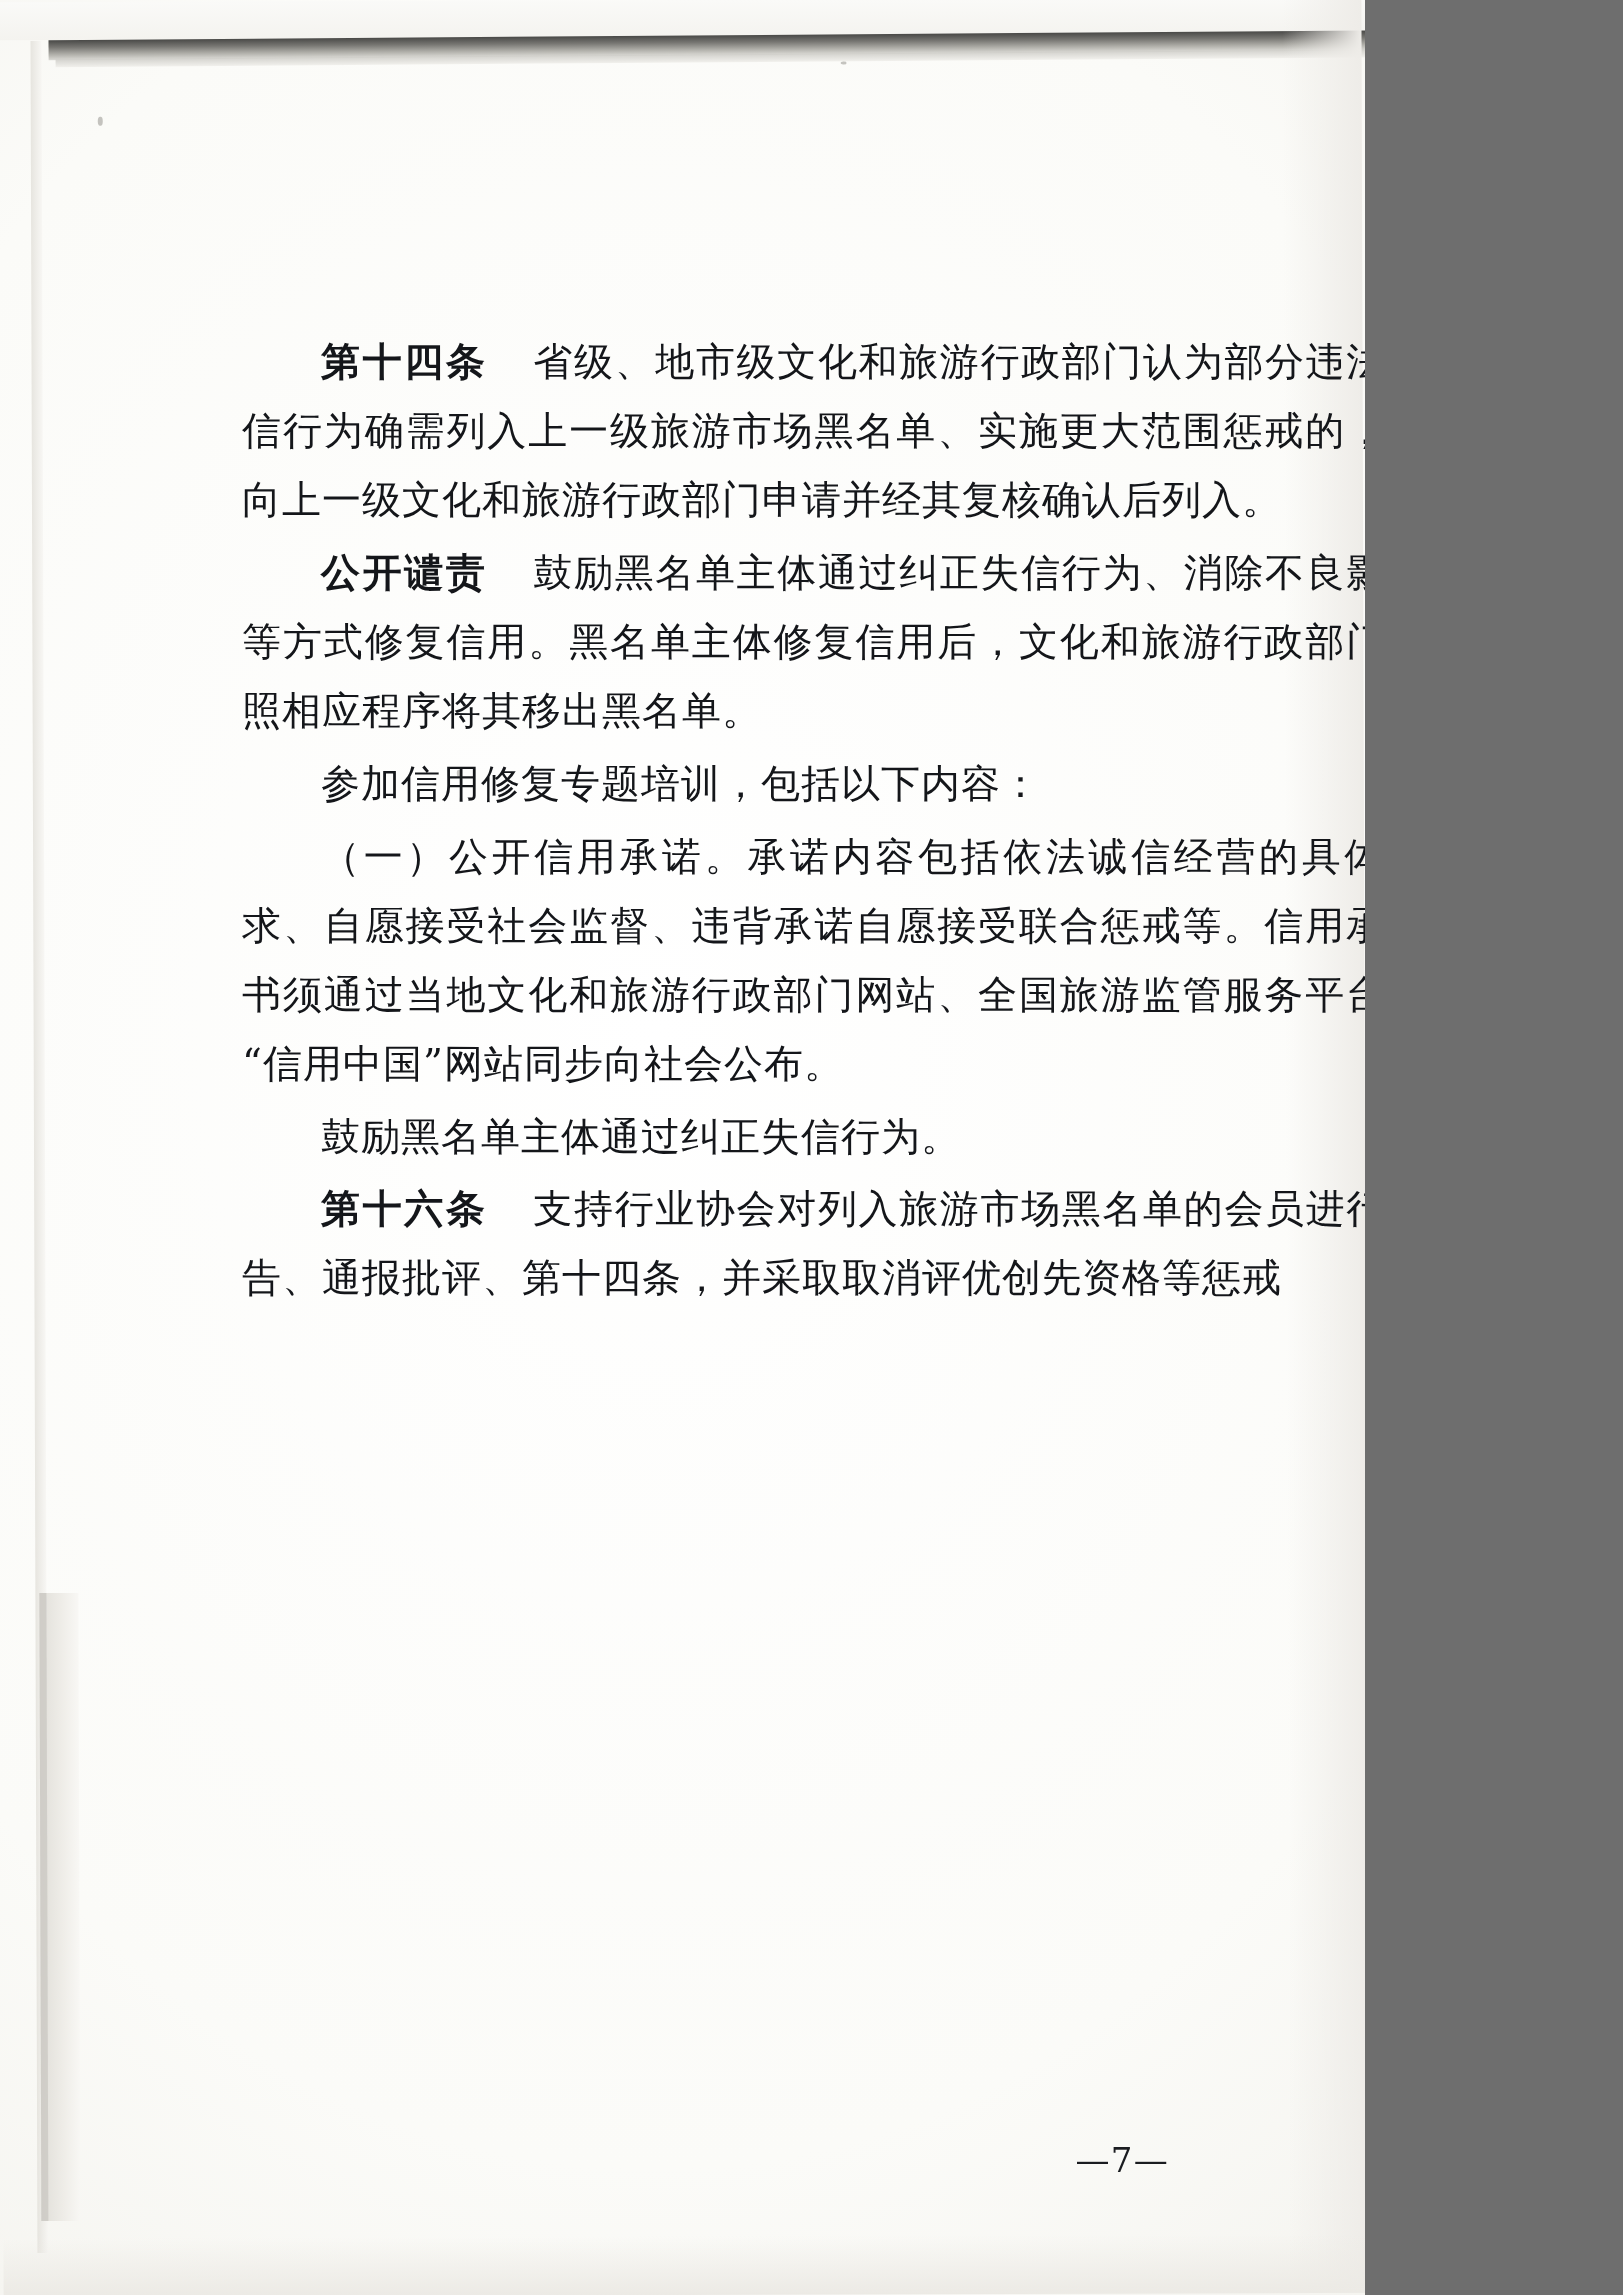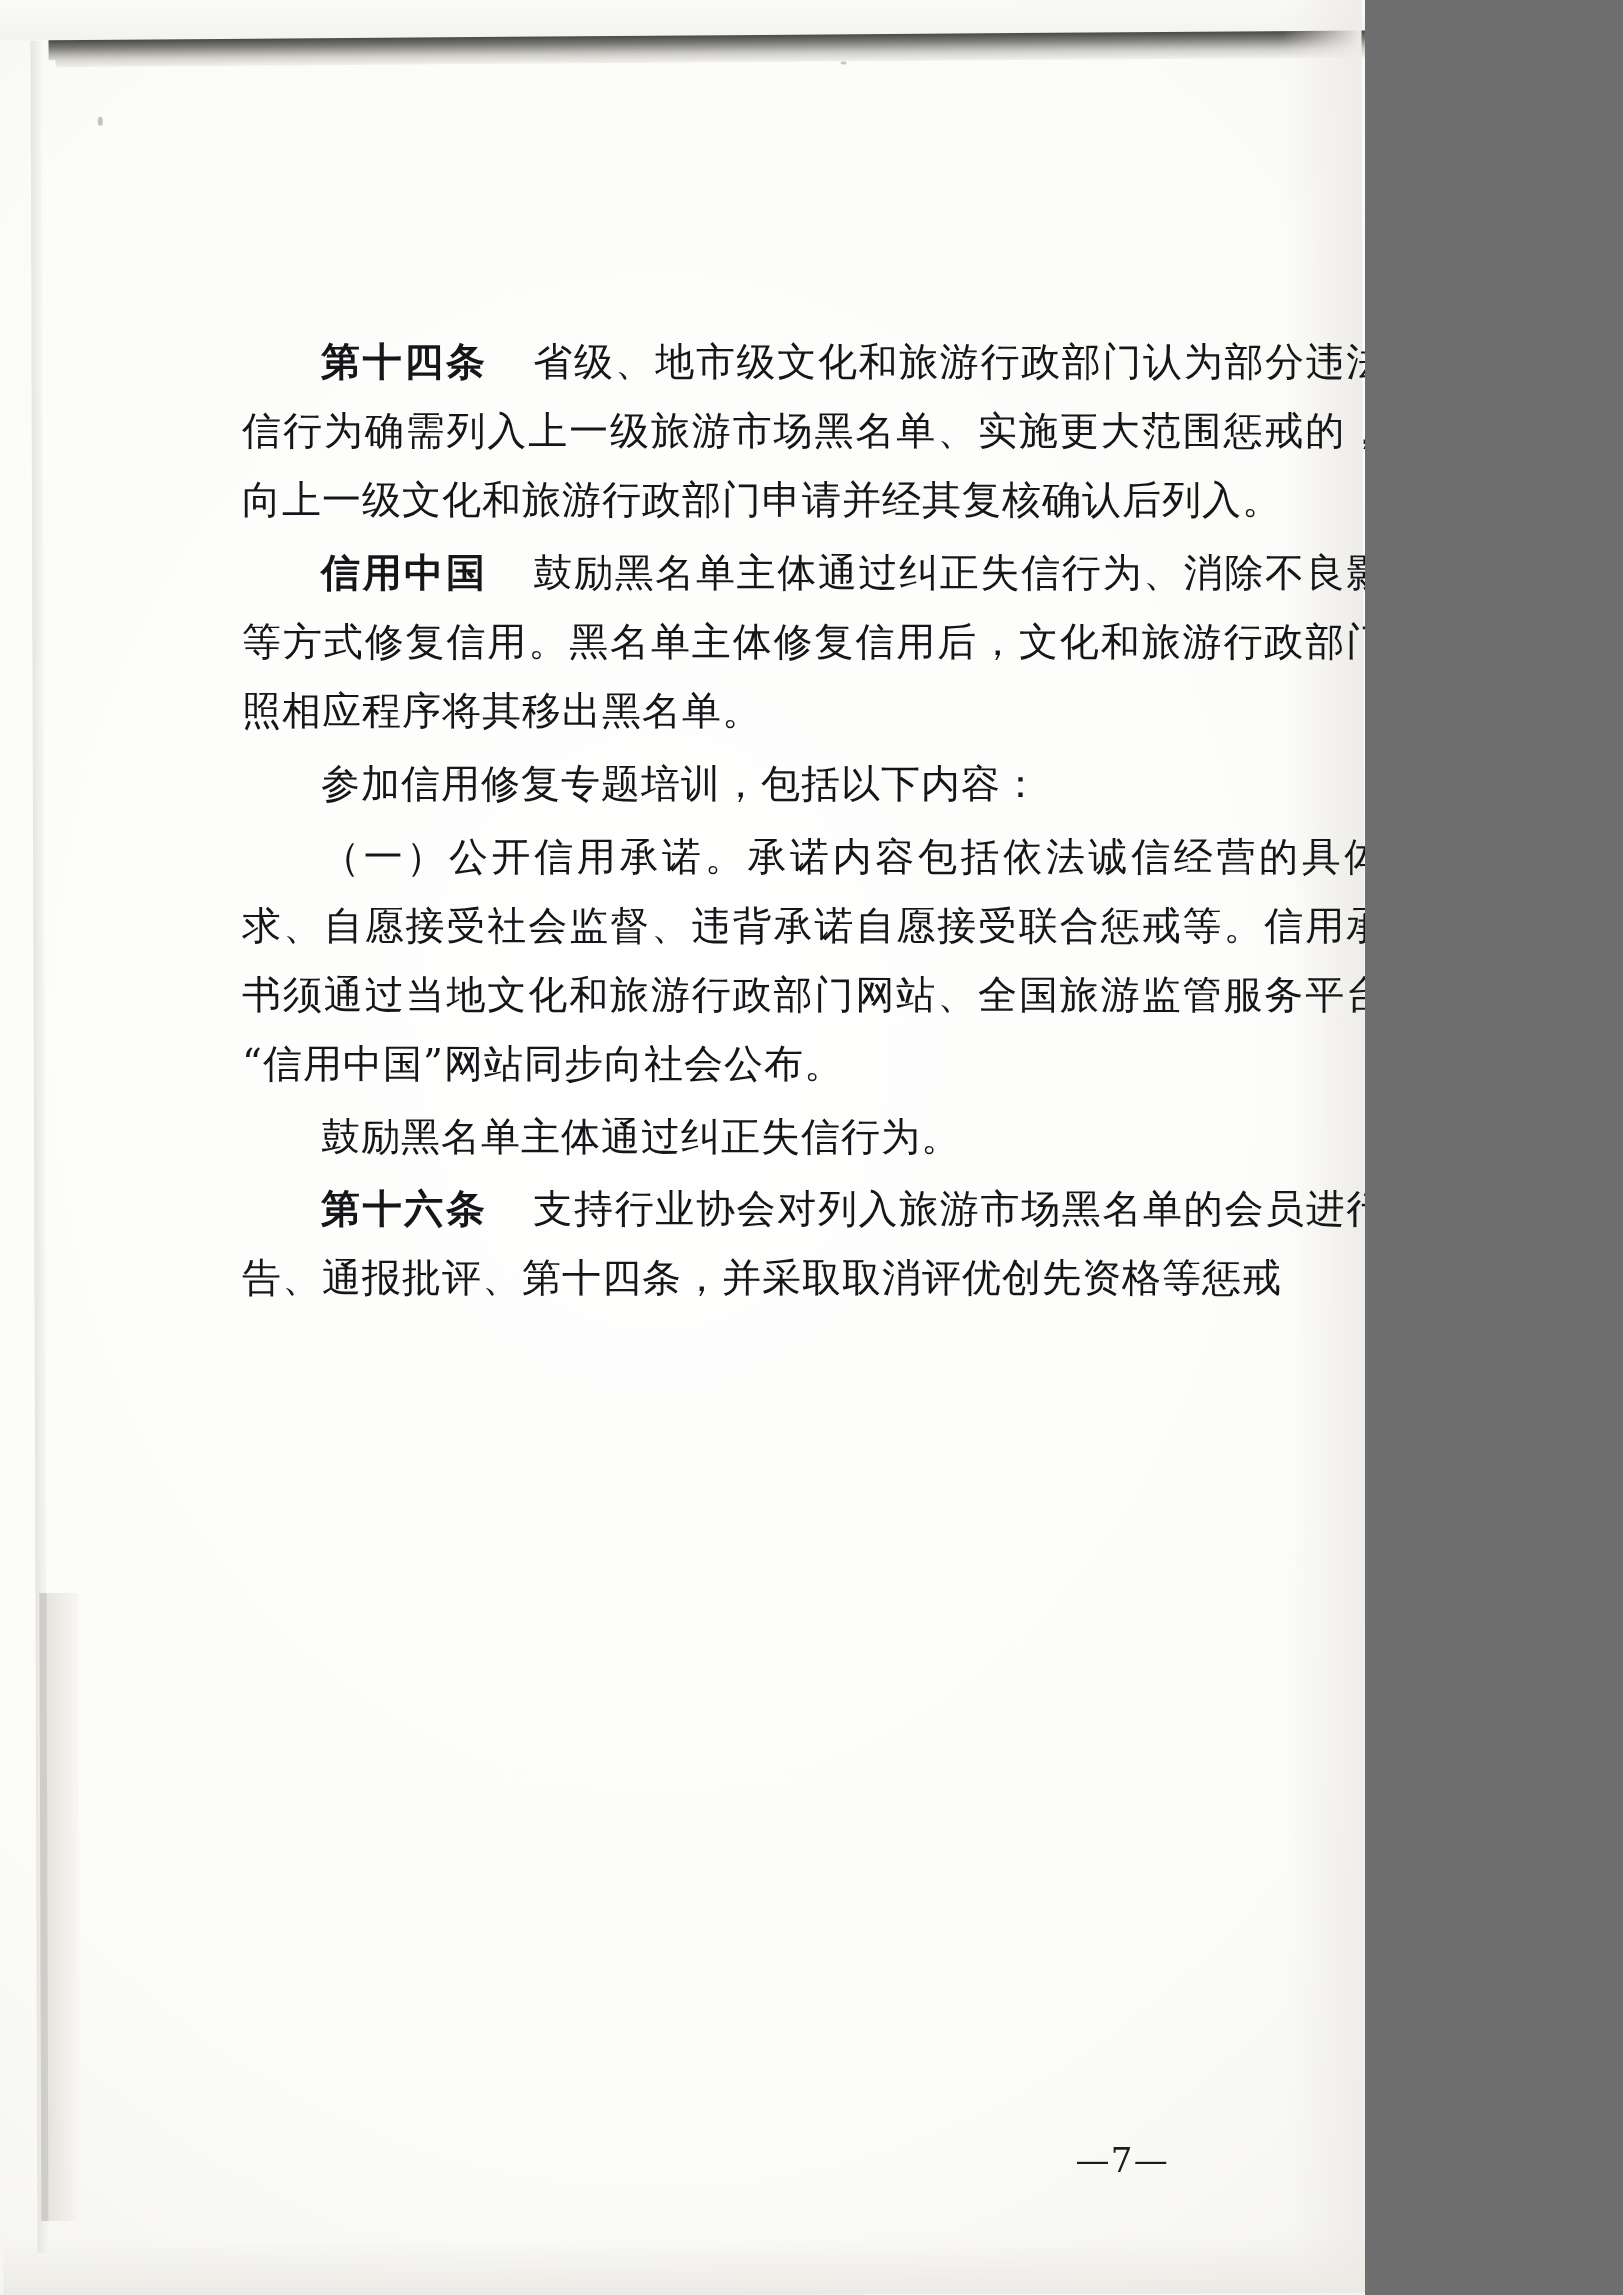--- a/index.html
+++ b/index.html
@@ -174,21 +174,21 @@
   <div class="content">
 
     <p class="para indent">
       <span class="article-label">第十四条</span>
       <span style="display:inline-block;width:31px"></span><span>省级、地市级文化和旅游行政部门认为部分违法失信行为确需列入上一级旅游市场黑名单、实施更大范围惩戒的，应向上一级文化和旅游行政部门申请并经其复核确认后列入。</span>
     </p>
 
 
 
     <p class="para indent">
-      <span class="article-label">信用中国</span>
+      <span class="article-label">公开谴责</span>
       <span style="display:inline-block;width:31px"></span><span>鼓励黑名单主体通过纠正失信行为、消除不良影响等方式修复信用。黑名单主体修复信用后，文化和旅游行政部门按照相应程序将其移出黑名单。</span>
     </p>
 
 
     <p class="para indent">
       <span>参加信用修复专题培训，包括以下内容：</span>
     </p>
 
     <p class="para indent">
       <span>（一）公开信用承诺。承诺内容包括依法诚信经营的具体要求、自愿接受社会监督、违背承诺自愿接受联合惩戒等。信用承诺书须通过当地文化和旅游行政部门网站、全国旅游监管服务平台、“信用中国”网站同步向社会公布。</span>

